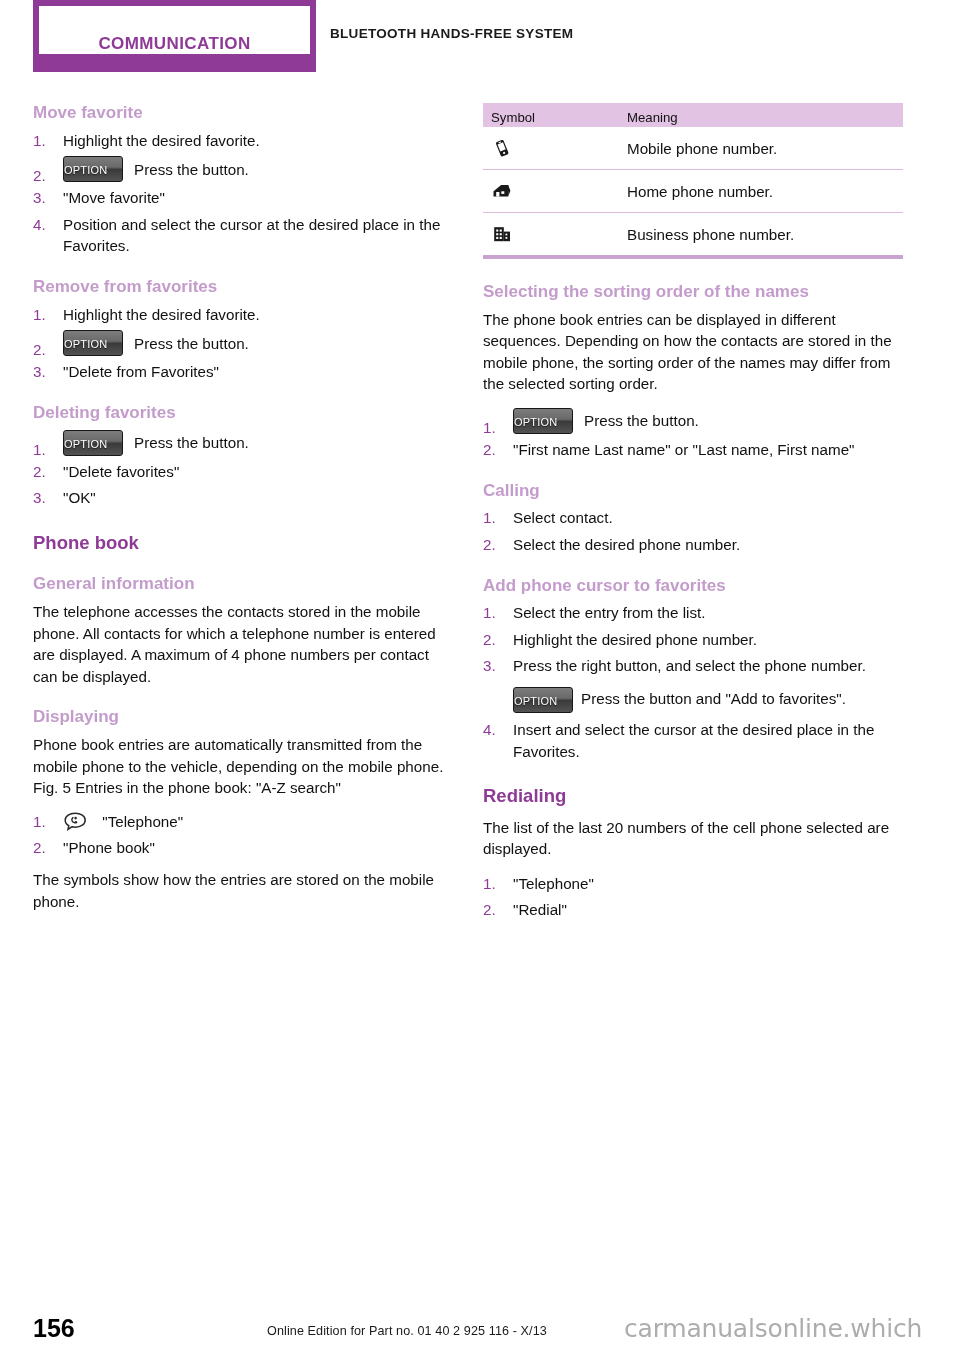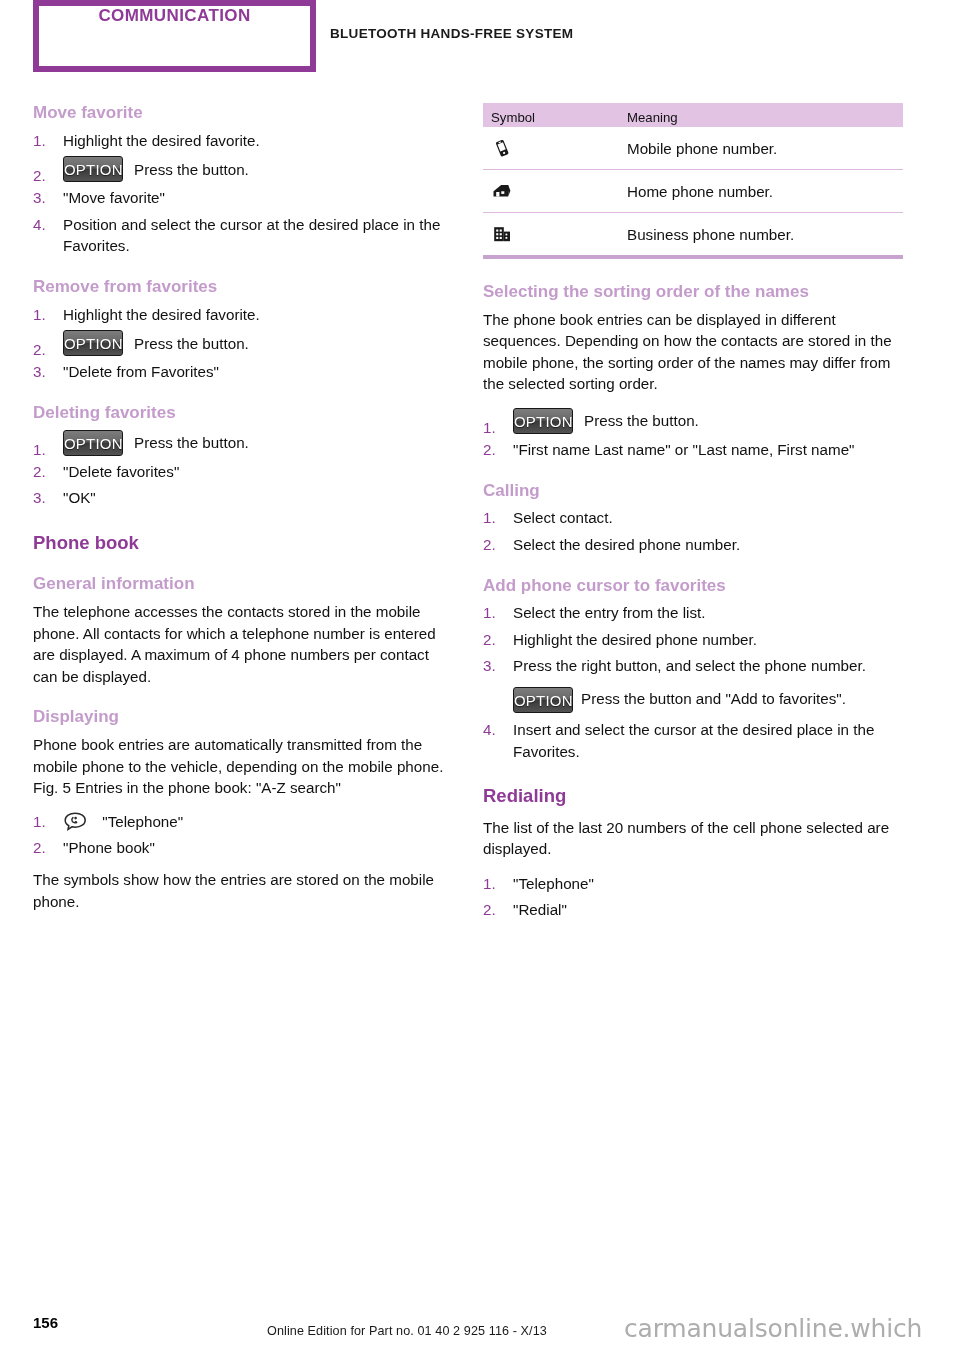--- a/index.html
+++ b/index.html
@@ -27,23 +27,23 @@
     top: 0;
     width: 283px;
     height: 72px;
     background: #8e3a96;
     box-sizing: border-box;
     padding: 6px 6px 0 6px;
   }
   .header-tab-inner {
     background: #ffffff;
     width: 100%;
-    height: 60px;
+    height: 48px;
     display: flex;
-    align-items: flex-start;
+    align-items: flex-end;
     justify-content: center;
   }
   .header-tab-label {
     color: #8e3a96;
     font-size: 17px;
     font-weight: bold;
     letter-spacing: 0.4px;
   }
   .header-subtitle {
     position: absolute;
@@ -130,21 +130,21 @@
   
   .optbtn {
     display: inline-block;
     vertical-align: middle;
     width: 60px;
     height: 26px;
     border-radius: 3px;
     border: 1px solid #171717;
     background: linear-gradient(to bottom, #7d7d7d 0%, #6a6a6a 42%, #3a3a3a 52%, #535353 100%);
     color: #ffffff;
-    font-size: 15px;
+    font-size: 11px;
     font-weight: normal;
     text-align: left;
     line-height: 26px;
     letter-spacing: 0.2px;
     text-shadow: 0 1px 1px rgba(0,0,0,0.6);
     box-sizing: border-box;
   }
   .btn-row {
     display: flex;
     align-items: center;
@@ -205,21 +205,21 @@
     position: absolute;
     left: 0;
     bottom: 0;
     width: 960px;
     height: 82px;
   }
   .page-num {
     position: absolute;
     left: 33px;
     top: 34px;
-    font-size: 15px;
+    font-size: 25px;
     font-weight: bold;
     color: #000000;
   }
   .footer-note {
     position: absolute;
     left: 267px;
     top: 44px;
     font-size: 12.6px;
     color: #1a1a1a;
     letter-spacing: 0.1px;

